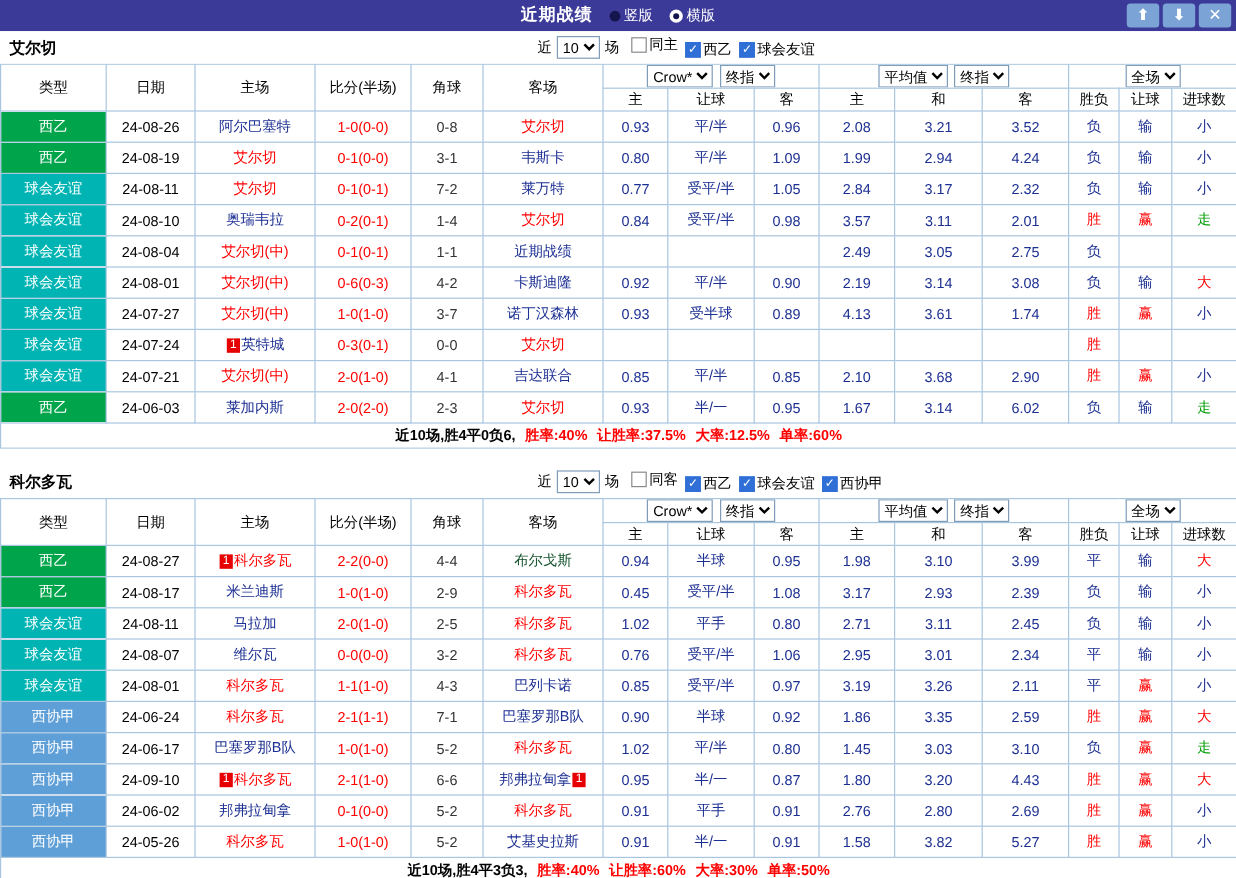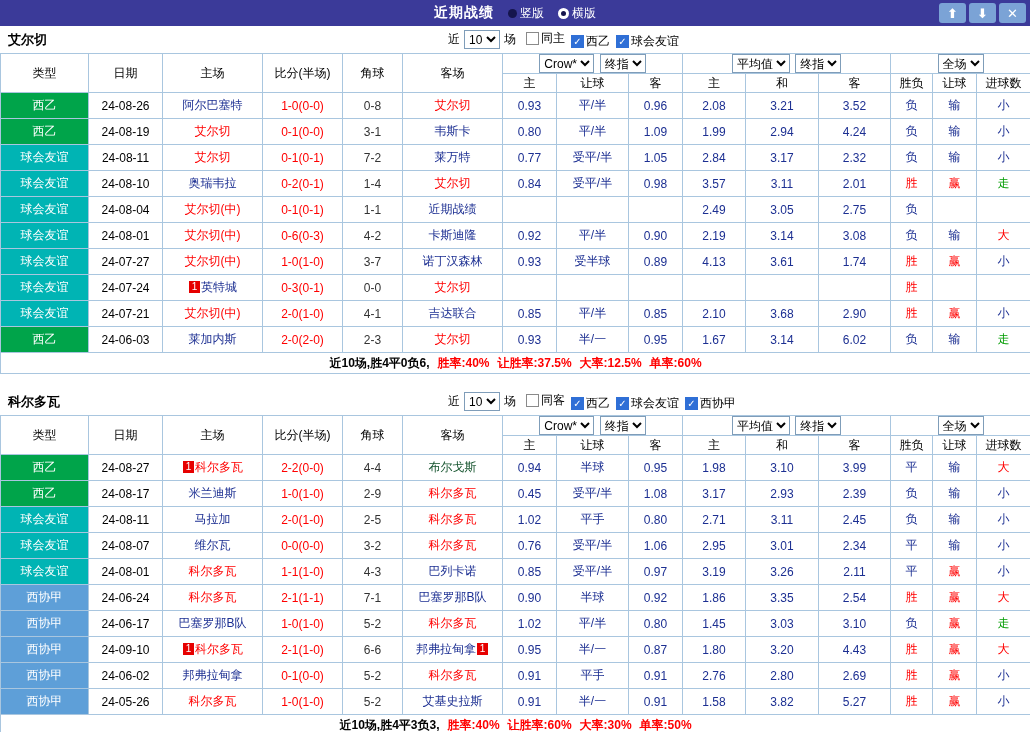--- a/index.html
+++ b/index.html
@@ -490,21 +490,21 @@
             <td class="date">24-06-24</td>
             <td class="team"><span class="tlink"><span style="color: rgb(255, 0, 0);">科尔多瓦</span></span></td>
             <td class="score">2-1(1-1)</td>
             <td class="corner">7-1</td>
             <td class="team"><span class="tlink"><span style="color: rgb(28, 47, 146);">巴塞罗那B队</span></span></td>
             <td class="odds">0.90</td>
             <td class="odds">半球</td>
             <td class="odds">0.92</td>
             <td class="odds">1.86</td>
             <td class="odds">3.35</td>
-            <td class="odds">2.54</td>
+            <td class="odds">2.59</td>
             <td class="res" style="color: rgb(255, 0, 0);">胜</td>
             <td class="res" style="color: rgb(255, 0, 0);">赢</td>
             <td class="res" style="color: rgb(255, 0, 0);">大</td>
           </tr>
           <tr>
             <td class="type" style="background: rgb(94, 159, 216);">西协甲</td>
             <td class="date">24-06-17</td>
             <td class="team"><span class="tlink"><span style="color: rgb(28, 47, 146);">巴塞罗那B队</span></span></td>
             <td class="score">1-0(1-0)</td>
             <td class="corner">5-2</td>

